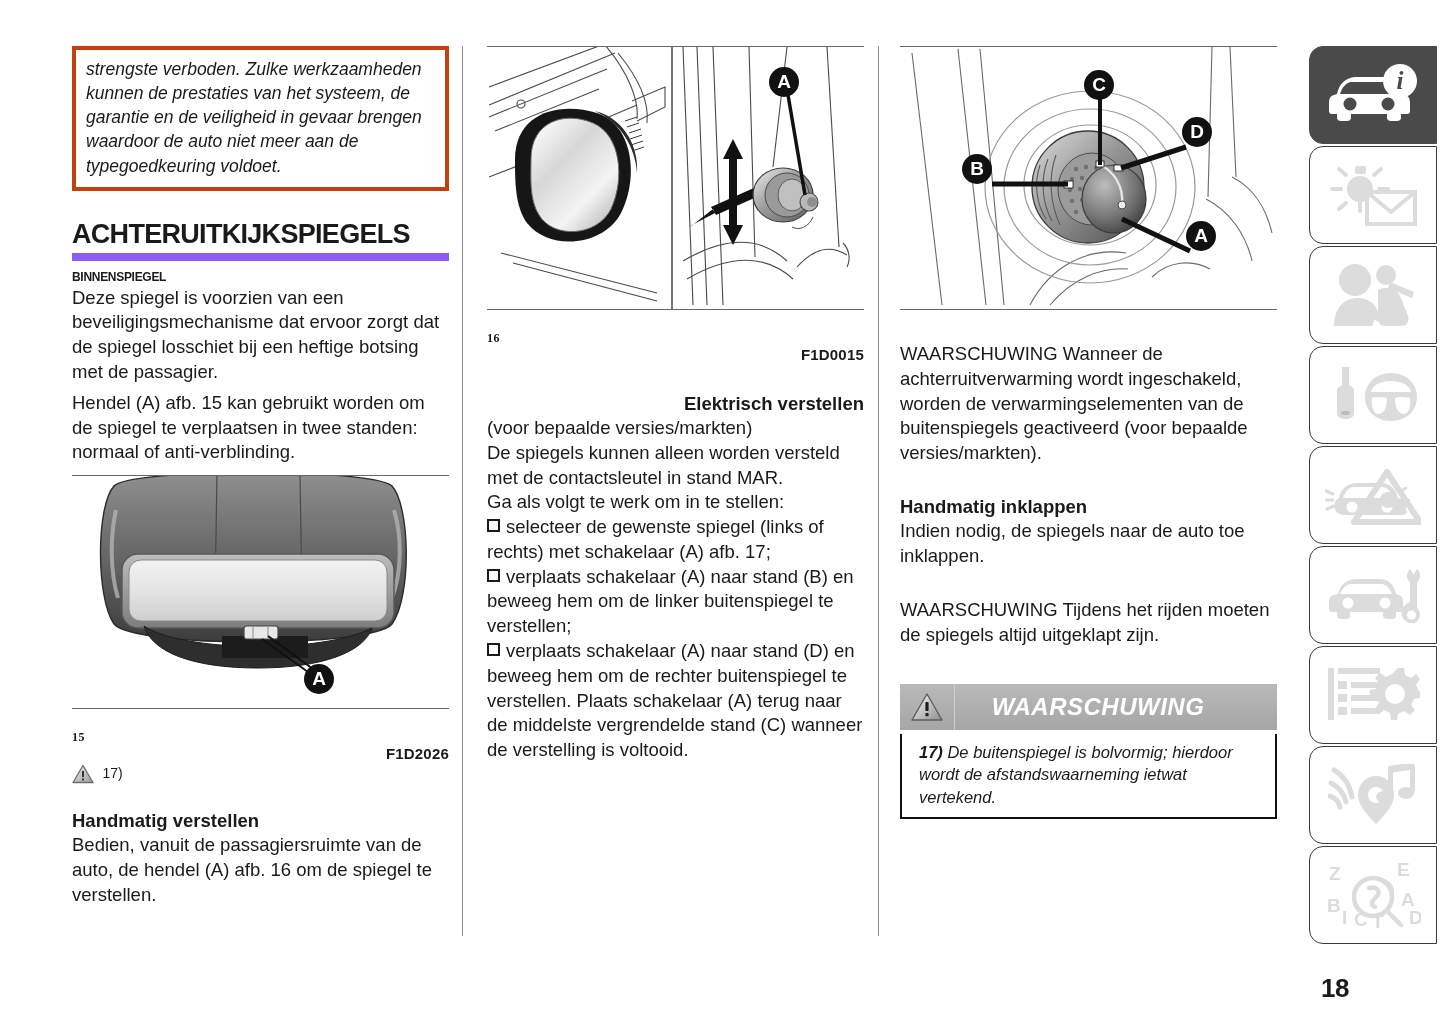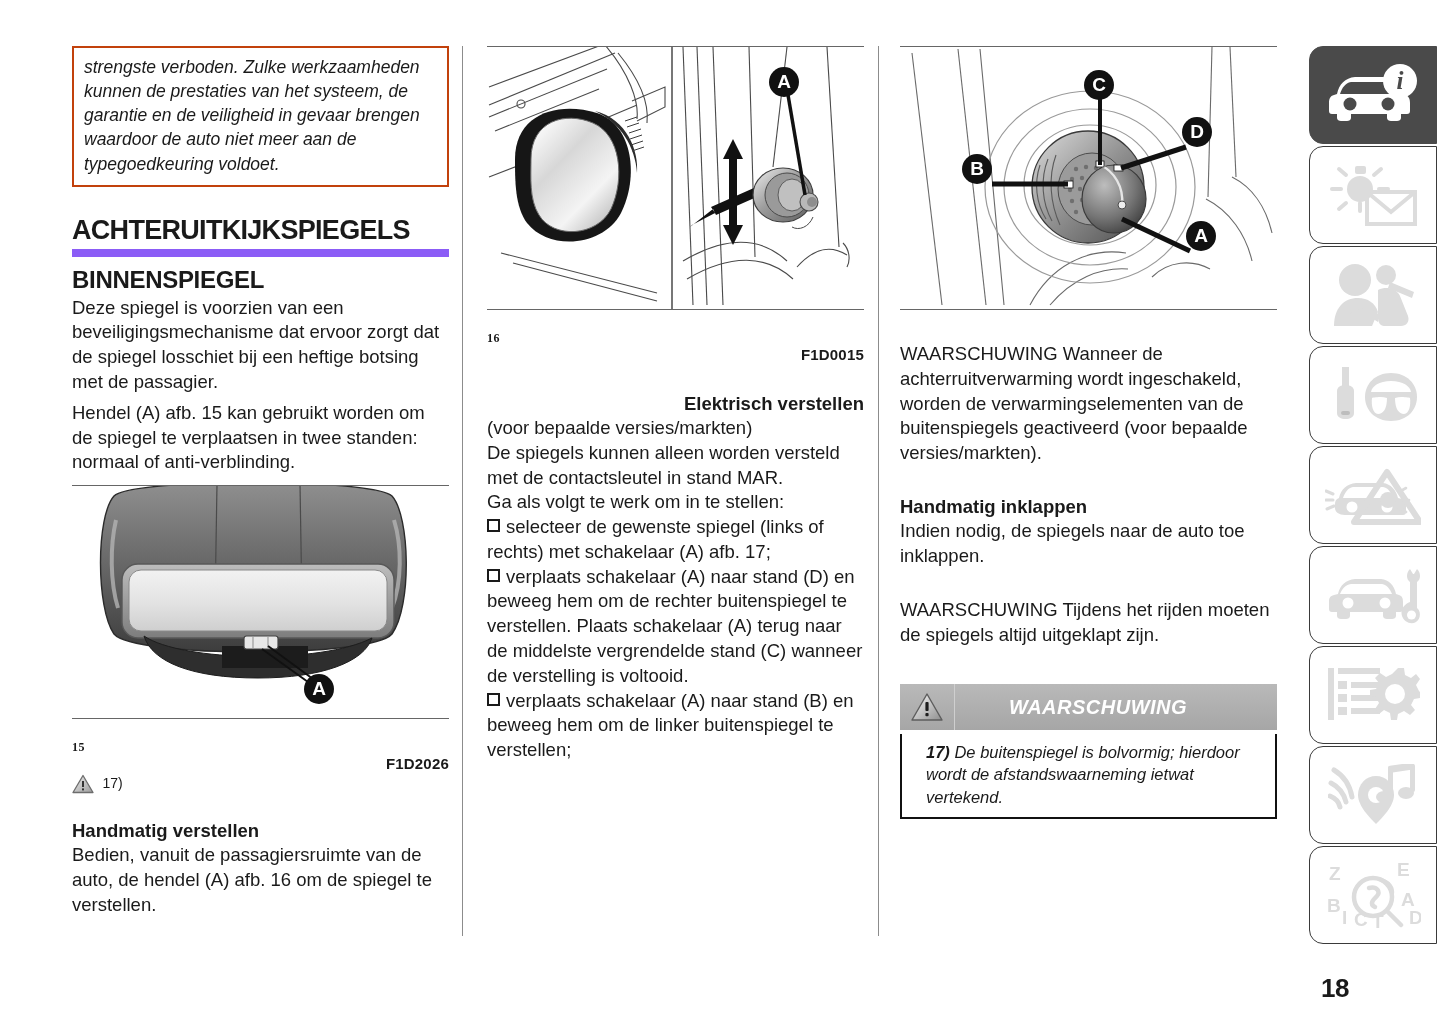--- a/index.html
+++ b/index.html
@@ -39,21 +39,21 @@
     position: absolute;
     top: 46px;
     width: 377px;
   }
   .col-1 { left: 72px;  }
   .col-2 { left: 487px; }
   .col-3 { left: 900px; }
 
   
   .note-box {
-    border: 2px solid #c2410c;
+    border: 4px solid #c2410c;
     padding: 7px 10px 9px 10px;
     font-style: italic;
     font-size: 17.5px;
     line-height: 1.38;
     box-sizing: border-box;
   }
   .note-box p { margin: 0; }
 
   h1.section-title {
     font-size: 27px;
@@ -61,21 +61,21 @@
     letter-spacing: -0.7px;
     margin: 28px 0 0 0;
     padding-bottom: 3px;
     border-bottom: 8px solid #8b5cf6;
     text-transform: uppercase;
     font-stretch: condensed;
     transform: scaleX(1.0);
     transform-origin: left;
   }
   h2.sub-title {
-    font-size: 24px;
+    font-size: 12px;
     font-weight: 700;
     letter-spacing: -0.3px;
     margin: 9px 0 2px 0;
     text-transform: uppercase;
   }
   h3.minor-title {
     font-size: 18.5px;
     font-weight: 700;
     margin: 0 0 1px 0;
   }
@@ -158,30 +158,30 @@
     width: 54px;
     display: flex; align-items: center; justify-content: center;
     border-right: 1px solid #cfcfcf;
     height: 100%;
   }
   .warn-banner .warn-label {
     flex: 1;
     text-align: center;
     font-style: italic;
     font-weight: 700;
-    font-size: 20px;
+    font-size: 24px;
     letter-spacing: 0.5px;
     color: #ffffff;
     padding-right: 36px;
   }
   .warn-body {
     border: 2px solid #111;
     border-top: none;
     margin-top: 4px;
-    padding: 7px 9px 9px 24px;
+    padding: 7px 9px 9px 17px;
     font-style: italic;
     font-size: 16.5px;
     line-height: 1.35;
     box-sizing: border-box;
   }
   .warn-body b { font-style: italic; font-weight: 700; }
 
   
   .tabbar {
     position: absolute;
@@ -393,22 +393,22 @@
         <span class="fig-code">F1D0015</span>
       </div>
     </div>
 
     <h3 class="minor-title" style="margin-top:30px;text-align:right;">Elektrisch verstellen</h3>
     <p class="body">(voor bepaalde versies/markten)</p>
     <p class="body">De spiegels kunnen alleen worden versteld met de contactsleutel in stand MAR.</p>
     <p class="body">Ga als volgt te werk om in te stellen:</p>
 
     <p class="bullet-row"><span class="sq"></span><span>selecteer de gewenste spiegel (links of rechts) met schakelaar (A) afb. 17;</span></p>
+    <p class="bullet-row"><span class="sq"></span><span>verplaats schakelaar (A) naar stand (B) en beweeg hem om de linker buitenspiegel te verstellen;</span></p>
     <p class="bullet-row"><span class="sq"></span><span>verplaats schakelaar (A) naar stand (D) en beweeg hem om de rechter buitenspiegel te verstellen. Plaats schakelaar (A) terug naar de middelste vergrendelde stand (C) wanneer de verstelling is voltooid.</span></p>
-    <p class="bullet-row"><span class="sq"></span><span>verplaats schakelaar (A) naar stand (B) en beweeg hem om de linker buitenspiegel te verstellen;</span></p>
   </div>
 
   <div class="column col-3">
 
     <div class="figure">
       <div class="fig-frame" style="height:262px;">
         <svg viewBox="0 0 377 262" width="377" height="262">
           <defs>
             <radialGradient id="dialG" cx="0.35" cy="0.3" r="0.85">
               <stop offset="0%" stop-color="#efefef"></stop>

